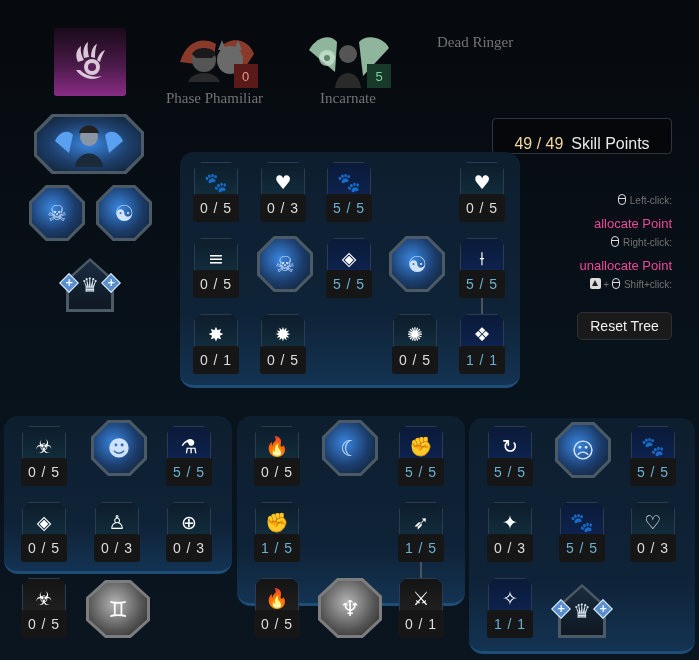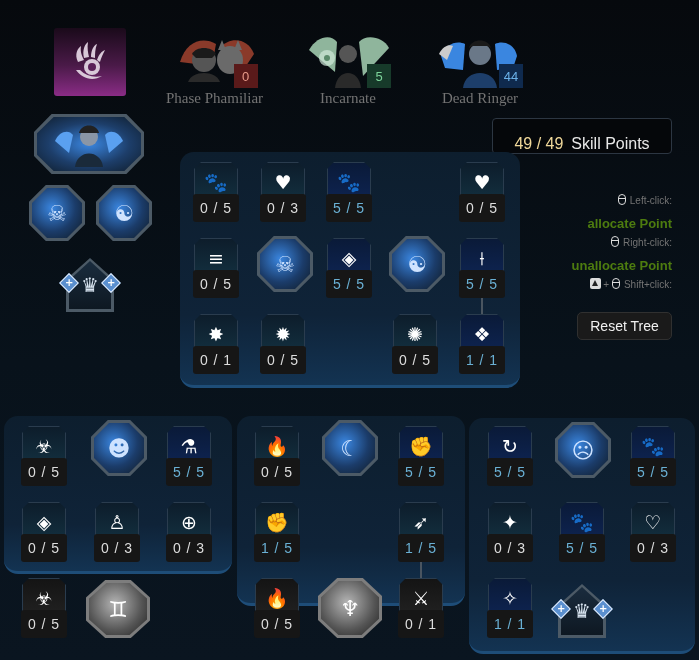--- a/index.html
+++ b/index.html
@@ -35,21 +35,21 @@
     border: 1px solid #2c3642; border-radius: 4px; background: #05070a;
     display: flex; align-items: flex-end; justify-content: center; gap: 8px;
     font-family: "Liberation Sans", sans-serif;
   }
   .sp-num { color: #f0d89a; font-size: 16px; }
   .sp-lbl { color: #e8e8e8; font-size: 16px; }
 
   
   .help { right: 27px; top: 190px; width: 170px; text-align: right; font-family: "Liberation Sans", sans-serif; }
   .help .h { font-size: 10px; color: #737373; line-height: 22px; }
-  .help .d { font-size: 13px; color: #4d7c0f; line-height: 24px; font-weight: bold; }
+  .help .d { font-size: 13px; color: #ec4899; line-height: 24px; }
   .mouse { display: inline-block; width: 8px; height: 11px; border: 1.3px solid #ddd; border-radius: 4px; vertical-align: -1px; margin-right: 4px; position: relative; }
   .mouse::after { content: ""; position: absolute; left: 0; right: 0; top: 3px; border-top: 1.2px solid #ddd; }
   .shiftkey { display: inline-block; width: 11px; height: 11px; background: #ddd; border-radius: 2px; vertical-align: -1px; position: relative; }
   .shiftkey::after { content: ""; position: absolute; left: 2px; top: 2px; border-left: 3.5px solid transparent; border-right: 3.5px solid transparent; border-bottom: 6px solid #222; }
 
   .reset-btn {
     left: 577px; top: 312px; width: 95px; height: 28px;
     background: #1a1a1a; border: 1px solid #303030; border-radius: 5px;
     color: #f0f0f0; font-size: 14px; display: flex; align-items: center; justify-content: center;
     font-family: "Liberation Sans", sans-serif; cursor: pointer;
@@ -148,31 +148,20 @@
       <circle cx="22" cy="26" r="3" fill="#5a8a6a"></circle>
       <circle cx="43" cy="22" r="9" fill="#555"></circle>
       <path d="M30 56 C32 36 54 36 56 56 Z" fill="#2a2a2a"></path>
     </svg>
     <div class="spec-badge" style="background:#173a2a; color:#7cd49a;">5</div>
   </div>
   <div class="spec-name">Incarnate</div>
 </div>
 
 <div class="abs spec" style="left:437px; top:32px;">
-  <div class="spec-portrait">
-    <svg width="86" height="56" viewBox="0 0 86 56">
-      <path d="M4 24 C8 12 20 8 28 12 L26 38 L8 36 Z" fill="#3a86e0"></path>
-      <path d="M58 12 C66 8 78 12 80 24 L76 36 L60 38 Z" fill="#3a86e0"></path>
-      <path d="M2 22 C6 14 12 12 16 14 L10 28 Z" fill="#ccc"></path>
-      <circle cx="43" cy="22" r="11" fill="#6a7888"></circle>
-      <path d="M32 16 C34 6 52 6 54 16 L50 14 L36 14 Z" fill="#1a1a1a"></path>
-      <path d="M26 56 C28 36 58 36 60 56 Z" fill="#1d3e6a"></path>
-    </svg>
-    <div class="spec-badge" style="background:#0f2a4e; color:#6ab0e8;">44</div>
-  </div>
   <div class="spec-name">Dead Ringer</div>
 </div>
 
 <div class="abs sp-box">
   <span class="sp-num">
     <span>49</span> <span>/</span> <span>49</span>
   </span>
   <span class="sp-lbl">Skill Points</span>
 </div>
 

